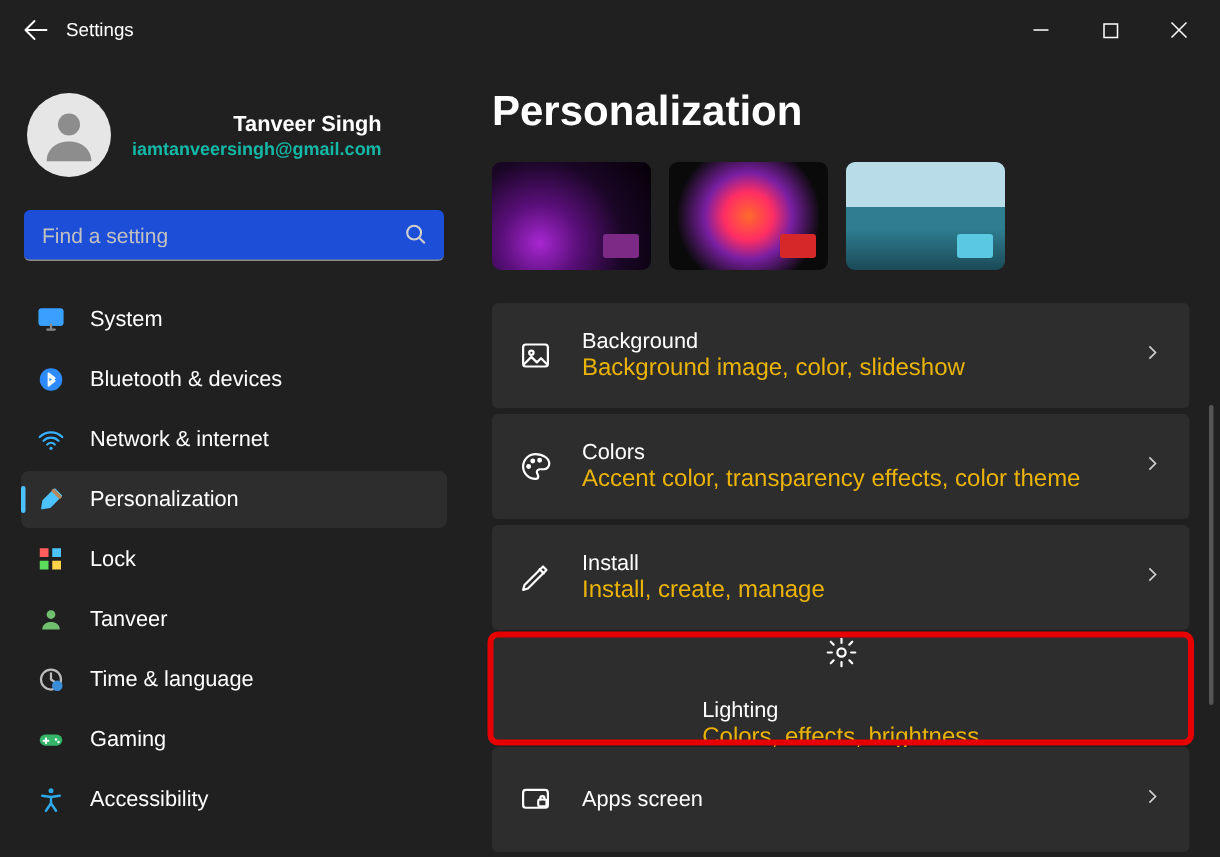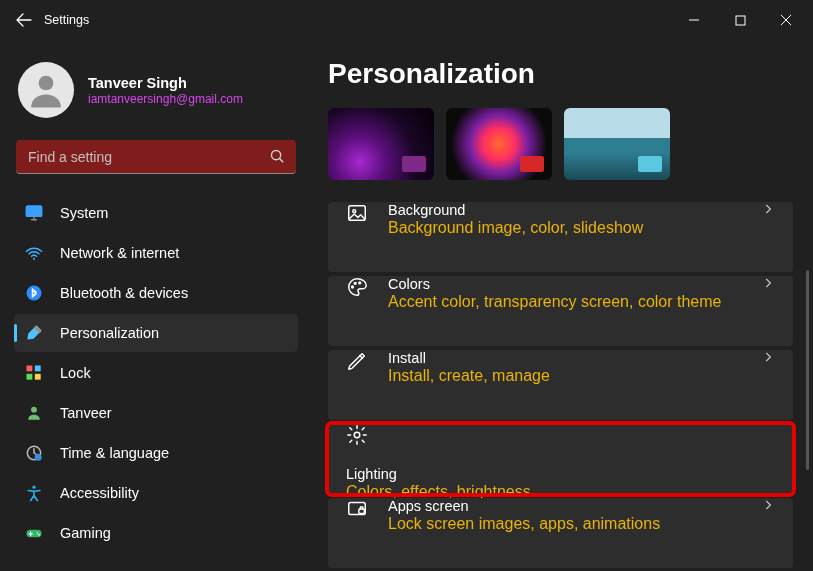--- a/index.html
+++ b/index.html
@@ -10,28 +10,28 @@
   .titlebar .back { width: 32px; height: 32px; display:flex; align-items:center; justify-content:center; color:#fff; }
   .titlebar .title { font-size: 12.5px; margin-left: 4px; color:#fff; }
   .titlebar .spacer { flex:1; }
   .winbtn { width: 46px; height: 32px; display:flex; align-items:center; justify-content:center; color:#fff; }
   .winbtn svg { stroke:#fff; }
 
   .content { display:flex; height: calc(100% - 40px); }
 
   
   .sidebar { width: 310px; padding: 8px 12px 0 14px; display:flex; flex-direction:column; gap:0; }
-  .profile { display:flex; align-items:center; gap:14px; padding: 14px 4px 20px 4px; }
+  .profile { display:flex; align-items:center; gap:14px; padding: 14px 4px 20px 4px; text-align: right; }
   .avatar { width:56px; height:56px; border-radius:50%; background:#e6e6e6; display:flex; align-items:center; justify-content:center; }
   .avatar svg { fill:#8d8d8d; }
   .profile-text .name { font-size:14.5px; font-weight:600; }
-  .profile-text .email { font-size:12px; color:#d946ef; margin-top:1px; }
+  .profile-text .email { font-size:12px; color:#14b8a6; margin-top:1px;font-weight:bold; }
 
   .searchwrap { position:relative; margin: 2px 2px 14px 2px; }
-  .searchbox { width:100%; height:34px; background:#7f1d1d; border:none; border-bottom:1px solid #8a8a8a; border-radius:4px; color:#fff; padding: 0 36px 0 12px; font-size:14px; }
+  .searchbox { width:100%; height:34px; background:#1d4ed8; border:none; border-bottom:1px solid #8a8a8a; border-radius:4px; color:#fff; padding: 0 36px 0 12px; font-size:14px; }
   .searchbox::placeholder { color:#c1c1c1; }
   .searchicon { position:absolute; right:10px; top:8px; color:#d0d0d0; }
 
   .navlist { display:flex; flex-direction:column; gap:2px; margin-top:6px; }
   .navitem { display:flex; align-items:center; height:38px; border-radius:5px; padding:0 10px 0 10px; gap:16px; position:relative; cursor:default; }
   .navitem.active { background:#2d2d2d; }
   .navitem.active::before { content:""; position:absolute; left:0px; top:10px; bottom:10px; width:3px; background:#4cc2ff; border-radius:2px; }
   .navicon { width:20px; height:20px; display:flex; align-items:center; justify-content:center; }
   .navlabel { font-size:14.5px; color:#fff; }
 
@@ -43,21 +43,21 @@
   .thumb { width:106px; height:72px; border-radius:6px; position:relative; overflow:hidden; }
   .thumb .tb-chip { position:absolute; right:8px; bottom:8px; width:24px; height:16px; border-radius:2px; }
   .t1 { background: radial-gradient(circle at 30% 75%, #a727d1 0%, #5a0f7a 28%, #1a0626 60%, #050007 100%); }
   .t1 .tb-chip { background:#7d2a86; }
   .t2 { background: radial-gradient(circle at 50% 50%, #ff6a2b 0%, #ff2e63 25%, #7a1fa2 45%, #0a0a0a 75%); }
   .t2 .tb-chip { background:#d62828; }
   .t3 { background: linear-gradient(#b9dde8 0%, #b9dde8 42%, #2e7d91 42%, #2e7d91 62%, #1b4a57 100%); }
   .t3 .tb-chip { background:#5ac8e0; }
 
   .cards { display:flex; flex-direction:column; gap:4px; }
-  .card { background:#2d2d2d; border-radius:4px; height:70px; display:flex; padding:0 18px; gap:20px; position:relative; }
+  .card { background:#2d2d2d; border-radius:4px; height:70px; display:flex; align-items:center; padding:0 18px; gap:20px; position:relative; }
   .card.highlight { outline:4px solid #e60000; outline-offset:-1px;flex-direction:column; }
   .cicon { width:22px; height:22px; display:flex; align-items:center; justify-content:center; color:#fff; flex-shrink:0; }
   .ctext { flex:1; }
   .ctitle { font-size:14.5px; color:#fff; }
   .csub { font-size:16px; color:#eab308; margin-top:1px; }
   .chevron { color:#cfcfcf; }
 
   .scrolltrack { position:absolute; right:4px; top:230px; width:3px; height:200px; background:#555; border-radius:2px; }
 </style>
 </head>
@@ -120,34 +120,34 @@
               <rect x="3" y="4" width="18" height="12" rx="1" fill="#3aa0ff" stroke="#3aa0ff"></rect>
               <rect x="3" y="4" width="18" height="12" rx="1" fill="none" stroke="#3aa0ff"></rect>
               <path d="M9 20h6M12 16v4" stroke="#888"></path>
             </svg>
           </span>
     <span class="navlabel">System</span>
         </div>
         <div class="navitem">
           <span class="navicon">
             <svg width="20" height="20" viewBox="0 0 24 24" fill="none" stroke-width="1.8" stroke-linecap="round" stroke-linejoin="round">
+              <circle cx="12" cy="12" r="9" fill="#2e8bff"></circle>
+              <path d="M10 7l5 4-5 4V7zm0 10l5-4-5-4v8z" stroke="#fff" stroke-width="1.4" fill="none"></path>
+            </svg>
+          </span>
+    <span class="navlabel">Bluetooth &amp; devices</span>
+        </div>
+        <div class="navitem">
+          <span class="navicon">
+            <svg width="20" height="20" viewBox="0 0 24 24" fill="none" stroke-width="1.8" stroke-linecap="round" stroke-linejoin="round">
               <path d="M3 10c5-5 13-5 18 0M6 13c3.3-3.3 8.7-3.3 12 0M9 16c1.7-1.7 4.3-1.7 6 0" stroke="#37b0ff"></path>
               <circle cx="12" cy="19" r="1.3" fill="#37b0ff"></circle>
             </svg>
           </span>
     <span class="navlabel">Network &amp; internet</span>
-        </div>
-        <div class="navitem">
-          <span class="navicon">
-            <svg width="20" height="20" viewBox="0 0 24 24" fill="none" stroke-width="1.8" stroke-linecap="round" stroke-linejoin="round">
-              <circle cx="12" cy="12" r="9" fill="#2e8bff"></circle>
-              <path d="M10 7l5 4-5 4V7zm0 10l5-4-5-4v8z" stroke="#fff" stroke-width="1.4" fill="none"></path>
-            </svg>
-          </span>
-    <span class="navlabel">Bluetooth &amp; devices</span>
         </div>
         <div class="navitem active">
           <span class="navicon">
             <svg width="20" height="20" viewBox="0 0 24 24" fill="none" stroke-width="1.8" stroke-linecap="round" stroke-linejoin="round">
               <path d="M15 4l5 5-9 9-6 1 1-6z" fill="#4cc2ff" stroke="#4cc2ff"></path>
               <path d="M14 5l5 5" stroke="#b8865a" stroke-width="3"></path>
             </svg>
           </span>
     <span class="navlabel">Personalization</span>
         </div>
@@ -177,37 +177,37 @@
               <circle cx="12" cy="12" r="8" stroke="#bbb"></circle>
               <path d="M12 7v5l3 2" stroke="#bbb"></path>
               <circle cx="17" cy="17" r="4.2" fill="#3a8dd8"></circle>
             </svg>
           </span>
     <span class="navlabel">Time &amp; language</span>
         </div>
         <div class="navitem">
           <span class="navicon">
             <svg width="20" height="20" viewBox="0 0 24 24" fill="none" stroke-width="1.8" stroke-linecap="round" stroke-linejoin="round">
-              <circle cx="12" cy="5" r="2" fill="#2ea8e6"></circle>
-              <path d="M5 9l7 1 7-1M12 10v5m0 0l-4 6m4-6l4 6" stroke="#2ea8e6" stroke-width="2"></path>
-            </svg>
-          </span>
-    <span class="navlabel">Accessibility</span>
-        </div>
-        <div class="navitem">
-          <span class="navicon">
-            <svg width="20" height="20" viewBox="0 0 24 24" fill="none" stroke-width="1.8" stroke-linecap="round" stroke-linejoin="round">
               <rect x="3" y="8" width="18" height="9" rx="4.5" fill="#35b56a"></rect>
               <path d="M8 11v4M6 13h4" stroke="#fff" stroke-width="1.5"></path>
               <circle cx="16" cy="12" r="1" fill="#fff"></circle>
               <circle cx="18" cy="14" r="1" fill="#fff"></circle>
             </svg>
           </span>
     <span class="navlabel">Gaming</span>
         </div>
+        <div class="navitem">
+          <span class="navicon">
+            <svg width="20" height="20" viewBox="0 0 24 24" fill="none" stroke-width="1.8" stroke-linecap="round" stroke-linejoin="round">
+              <circle cx="12" cy="5" r="2" fill="#2ea8e6"></circle>
+              <path d="M5 9l7 1 7-1M12 10v5m0 0l-4 6m4-6l4 6" stroke="#2ea8e6" stroke-width="2"></path>
+            </svg>
+          </span>
+    <span class="navlabel">Accessibility</span>
+        </div>
       </div>
   </div>
 
   <div class="main">
     <div class="page-title">Personalization</div>
 
     <div class="thumbs">
       <div class="thumb t1">
           <div class="tb-chip"></div>
         </div>
@@ -242,21 +242,21 @@
           <span class="cicon">
             <svg width="22" height="22" viewBox="0 0 24 24" fill="none" stroke="#fff" stroke-width="1.6" stroke-linecap="round" stroke-linejoin="round">
               <path d="M12 3a9 9 0 100 18c1.6 0 2-1 2-2 0-1.2-1-1.5-1-3 0-1.2 1-2 2.3-2H18a4 4 0 004-4c0-4-4.5-7-10-7z"></path>
               <circle cx="7" cy="12" r="1" fill="#fff"></circle>
               <circle cx="10" cy="8" r="1" fill="#fff"></circle>
               <circle cx="15" cy="7.5" r="1" fill="#fff"></circle>
             </svg>
           </span>
     <div class="ctext">
       <div class="ctitle">Colors</div>
-      <div class="csub">Accent color, transparency screen, color theme</div>
+      <div class="csub">Accent color, transparency effects, color theme</div>
     </div>
     <span class="chevron">
       <svg width="14" height="14" viewBox="0 0 24 24" fill="none" stroke="#cfcfcf" stroke-width="2">
               <path d="M9 5l7 7-7 7"></path>
             </svg>
     </span>
         </div>
         <div class="card">
           <span class="cicon">
             <svg width="22" height="22" viewBox="0 0 24 24" fill="none" stroke="#fff" stroke-width="1.6" stroke-linecap="round" stroke-linejoin="round">
@@ -294,21 +294,20 @@
         <div class="card">
           <span class="cicon">
             <svg width="22" height="22" viewBox="0 0 24 24" fill="none" stroke="#fff" stroke-width="1.6" stroke-linecap="round" stroke-linejoin="round">
               <rect x="3" y="5" width="18" height="13" rx="2"></rect>
               <rect x="14" y="12" width="6" height="5" rx="1" fill="#2d2d2d"></rect>
               <path d="M15.5 12v-1a1.5 1.5 0 113 0v1"></path>
             </svg>
           </span>
     <div class="ctext">
       <div class="ctitle">Apps screen</div>
-      <div class="csub">Lock screen images, apps, animations</div>
     </div>
     <span class="chevron">
       <svg width="14" height="14" viewBox="0 0 24 24" fill="none" stroke="#cfcfcf" stroke-width="2">
               <path d="M9 5l7 7-7 7"></path>
             </svg>
     </span>
         </div>
       </div>
 
     <div class="scrolltrack"></div>

